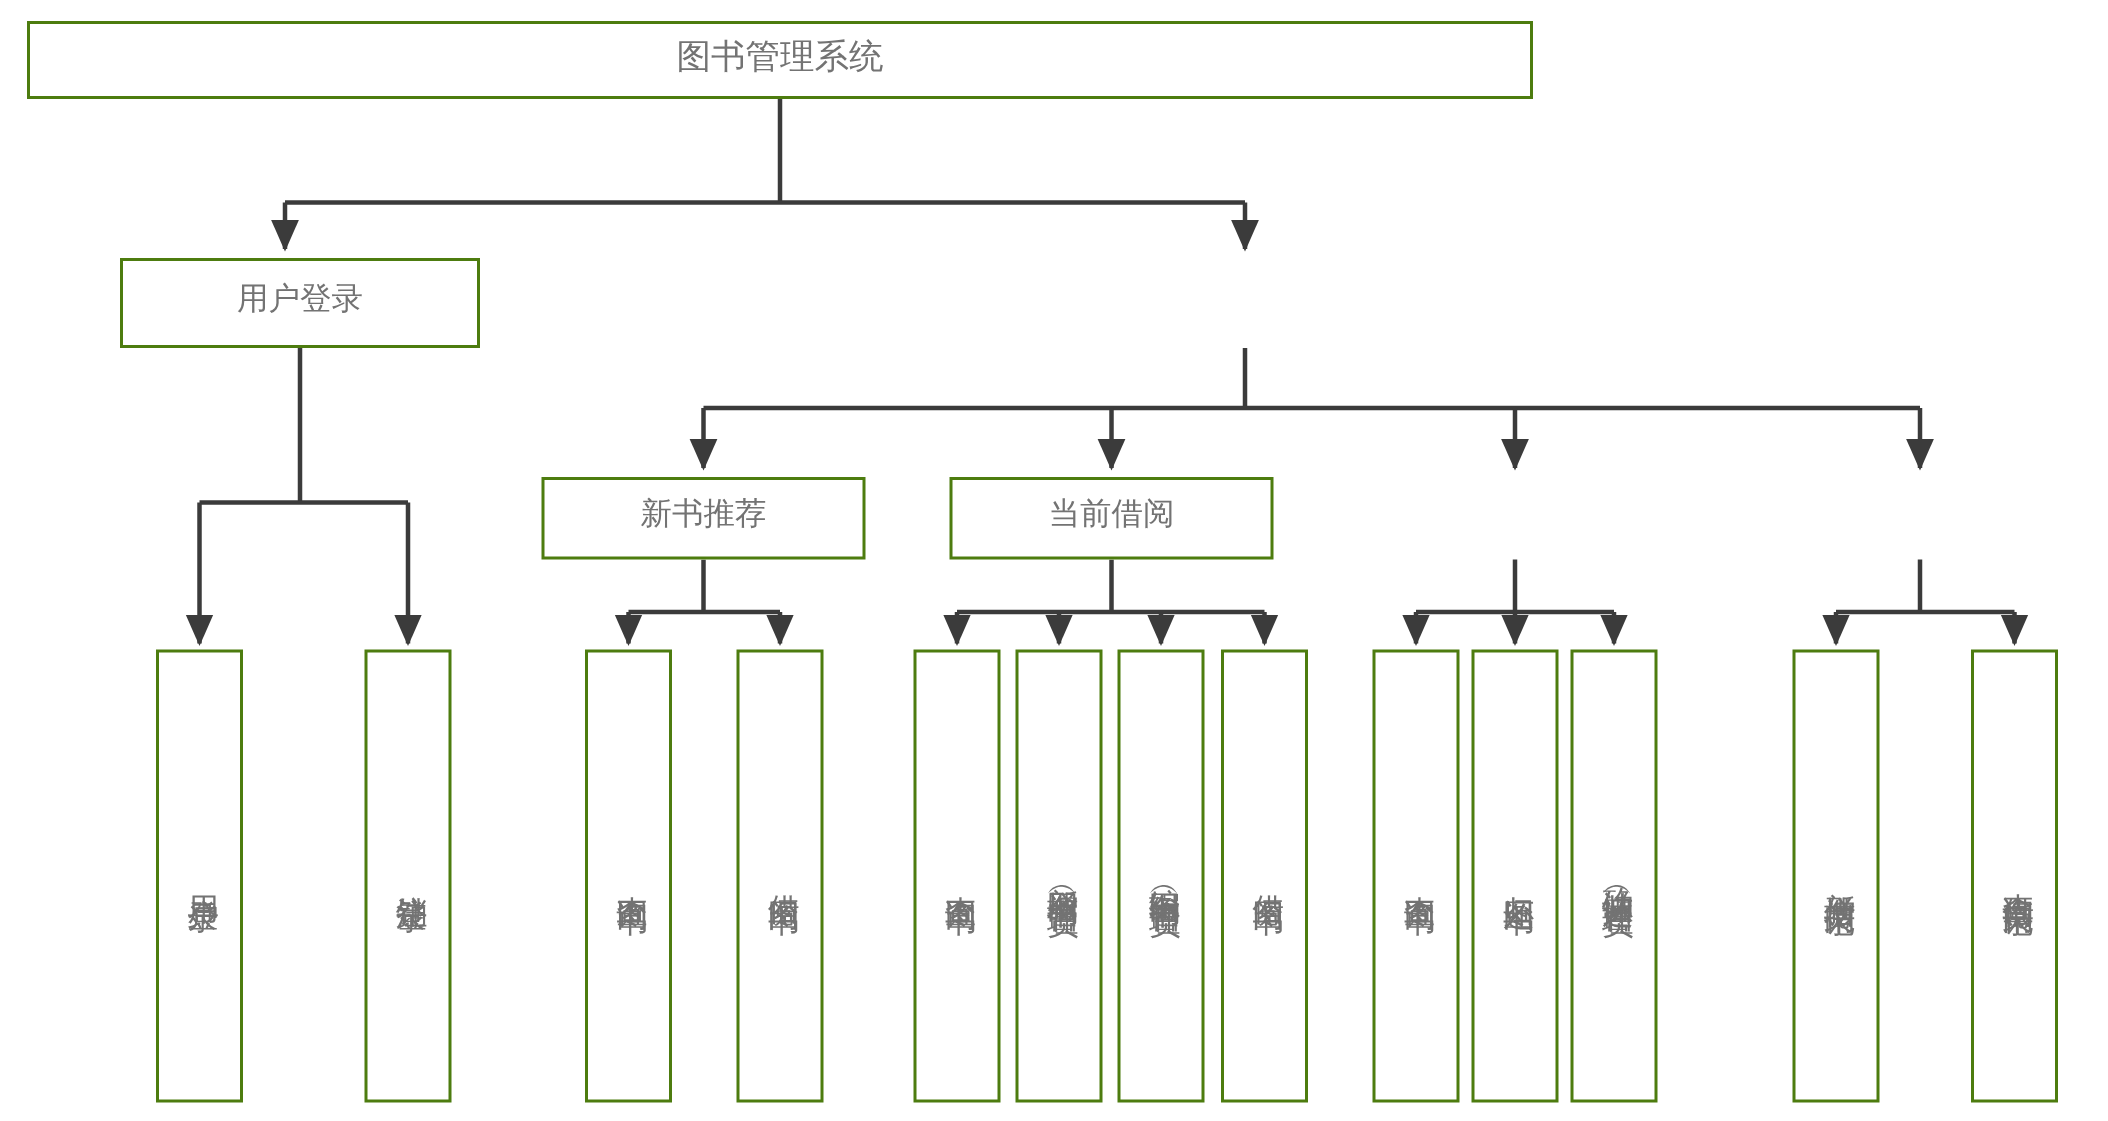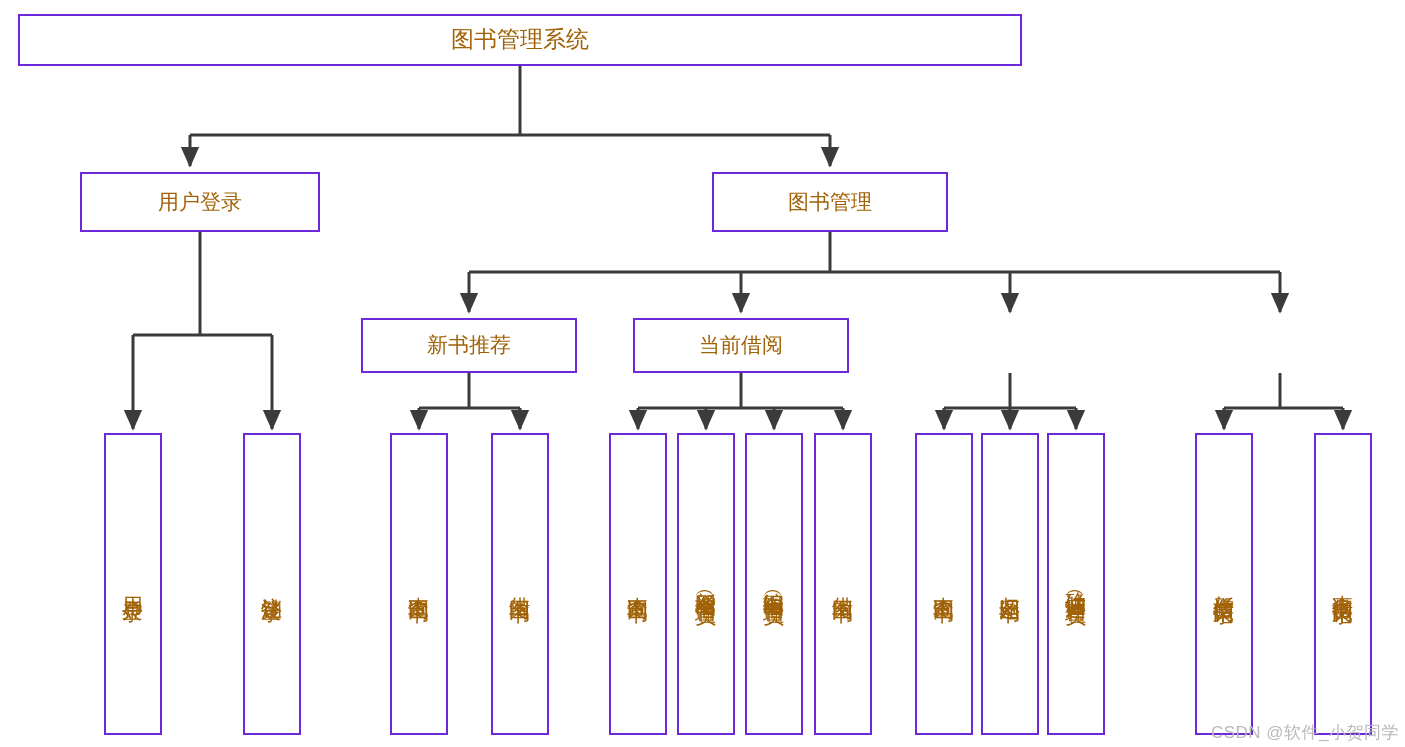--- a/index.html
+++ b/index.html
@@ -24,25 +24,26 @@
     top: 0;
     left: 0;
     width: 1405px;
     height: 747px;
     pointer-events: none;
   }
   .node-box {
     position: absolute;
     box-sizing: border-box;
     background: #ffffff;
-    border: 2px solid #6d28d9;
+    border: 2px solid #4d7c0f;
     display: flex;
     align-items: center;
     justify-content: center;
-    color: #a16207;
+    color: #737373;
+    font-family: Liberation Mono, monospace;
   }
   .node-box .node-label {
     display: block;
     text-align: center;
     line-height: 1.18;
   }
   .node-root .node-label {
     font-size: 23px;
   }
   .node-l2 .node-label {
@@ -135,23 +136,20 @@
   </svg>
 
   <div class="node-box node-root" style="left:18px; top:14px; width:1004px; height:52px;">
     <span class="node-label">图书管理系统</span>
   </div>
 
   <div class="node-box node-l2" style="left:80px; top:172px; width:240px; height:60px;">
     <span class="node-label">用户登录</span>
   </div>
 
-  <div class="node-box node-l2" style="left:712px; top:172px; width:236px; height:60px;">
-    <span class="node-label">图书管理</span>
-  </div>
 
   <div class="node-box node-l3" style="left:361px; top:318px; width:216px; height:55px;">
     <span class="node-label">新书推荐</span>
   </div>
 
   <div class="node-box node-l3" style="left:633px; top:318px; width:216px; height:55px;">
     <span class="node-label">当前借阅</span>
   </div>
 
 
@@ -201,15 +199,14 @@
   </div>
 
   <div class="node-box node-leaf" style="left:1195px; top:433px; width:58px; height:302px;">
     <span class="node-label">新增借阅记录</span>
   </div>
 
   <div class="node-box node-leaf" style="left:1314px; top:433px; width:58px; height:302px;">
     <span class="node-label">查询借阅记录</span>
   </div>
 
-  <div class="watermark">CSDN @软件_小贺同学</div>
 
 </div>
 
 </body></html>

